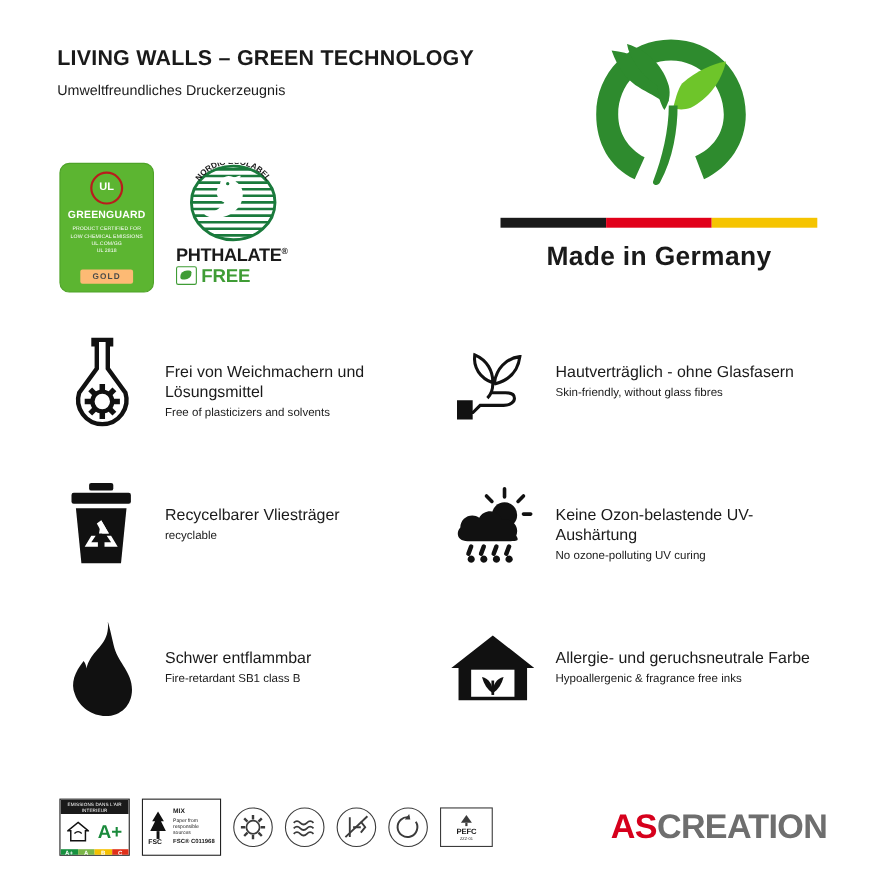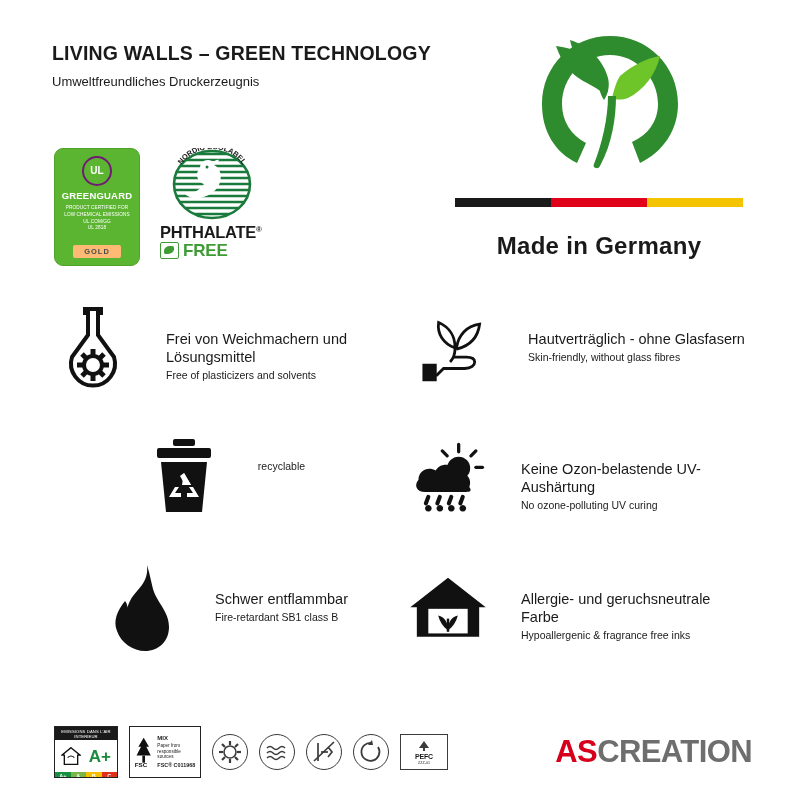--- a/index.html
+++ b/index.html
@@ -62,21 +62,21 @@
     flex-direction: column;
     align-items: center;
     box-sizing: border-box;
     padding-top: 7px;
     color: #ffffff;
   }
   .gg-ul {
     width: 26px;
     height: 26px;
     border-radius: 50%;
-    border: 2px solid #701a75;
+    border: 2px solid #b91c1c;
     display: flex;
     align-items: center;
     justify-content: center;
     font-size: 10px;
     font-weight: bold;
     line-height: 1;
   }
   .gg-title {
     font-size: 9.5px;
     font-weight: bold;
@@ -179,39 +179,37 @@
   .made-in {
     position: absolute;
     left: 455px;
     top: 220px;
     width: 288px;
     text-align: center;
     font-size: 24px;
     font-weight: bold;
     letter-spacing: 0.3px;
     color: #1a1a1a;
-    margin-top: 12px;
   }
 
   
   .features {
     position: absolute;
     left: 52px;
     top: 300px;
     width: 700px;
     display: grid;
     grid-template-columns: 1fr 1fr;
     grid-template-rows: 130px 130px 130px;
     column-gap: 10px;
   }
   .feature {
     display: flex;
     align-items: flex-start;
-    gap: 32px;
-    justify-content: center;
+    gap: 16px;
   }
   .feature .ficon {
     width: 82px;
     min-width: 82px;
     height: 96px;
     display: flex;
     align-items: center;
     justify-content: center;
   }
   .feature .ftext { padding-top: 30px; }
@@ -482,20 +480,21 @@
           <path d="M14 27 h46 l-5 50 h-36 z" fill="#111"></path>
           <g fill="#ffffff">
             <path d="M37 38 l7 12 h-5 l0 0 h-4 z"></path>
             <path d="M37 38 l7 12 -6 0 -5 -9 z"></path>
             <path d="M46 52 l6 10 -12 0 0 -4 6 0 -4 -6 z"></path>
             <path d="M28 52 l-6 10 12 0 0 -4 -6 0 4 -6 z"></path>
           </g>
         </svg>
       </div>
       <div class="ftext">
+        <p class="ftitle">Recycelbarer Vliesträger</p>
         <p class="fsub">recyclable</p>
       </div>
     </div>
 
     <div class="feature">
       <div class="ficon">
         <svg width="100" height="90" viewBox="0 0 100 90">
           <g stroke="#111" stroke-width="4" stroke-linecap="round">
             <line x1="63" y1="4" x2="63" y2="13"></line>
             <line x1="84" y1="12" x2="78" y2="18"></line>

